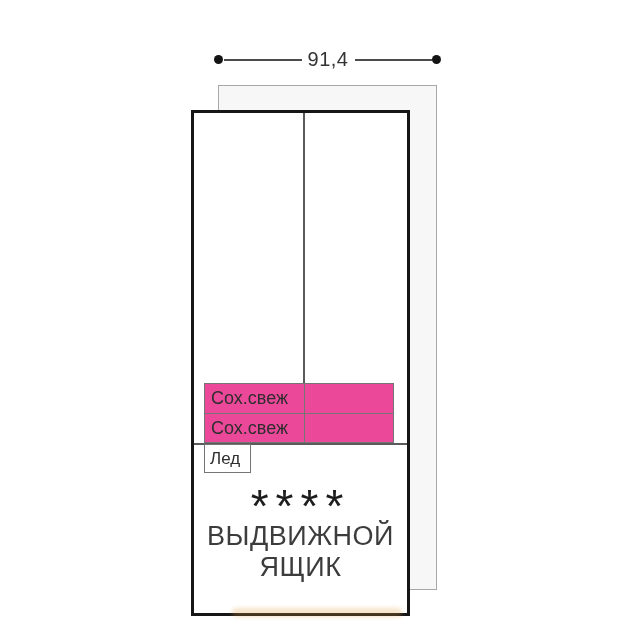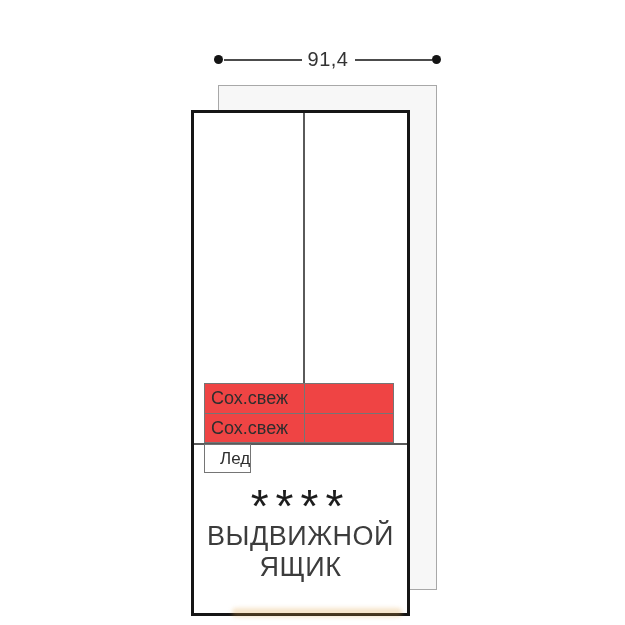--- a/index.html
+++ b/index.html
@@ -76,21 +76,21 @@
     left: 204px; top: 360px;
     width: 190px;
     box-sizing: border-box;
     color: #2e2e2e;
     font-size: 18px;
   }
   .zone-row {
     display: flex;
     box-sizing: border-box;
     border: 1.5px solid #757575;
-    background: #ef4444;
+    background: #ec4899;
   }
   .zone-row-1 { height: 31px; }
   .zone-row-2 { height: 29px; border-top: none; }
   .zone-cell-left {
     box-sizing: border-box;
     width: 100px;
     border-right: 1.5px solid #757575;
     padding-left: 6px;
     display: flex;
     align-items: center;
@@ -110,21 +110,21 @@
     position: absolute;
     left: 204px; top: 421px;
     width: 47px; height: 29px;
     box-sizing: border-box;
     border: 1.5px solid #757575;
     background: #ffffff;
     color: #2e2e2e;
     font-size: 17px;
     display: flex;
     align-items: center;
-    padding-left: 15px;
+    padding-left: 5px;
   }
   
   .drawer-stars {
     position: absolute;
     left: 194px; top: 460px;
     width: 213px;
     text-align: center;
     font-size: 46px;
     line-height: 1;
     letter-spacing: 7px;

